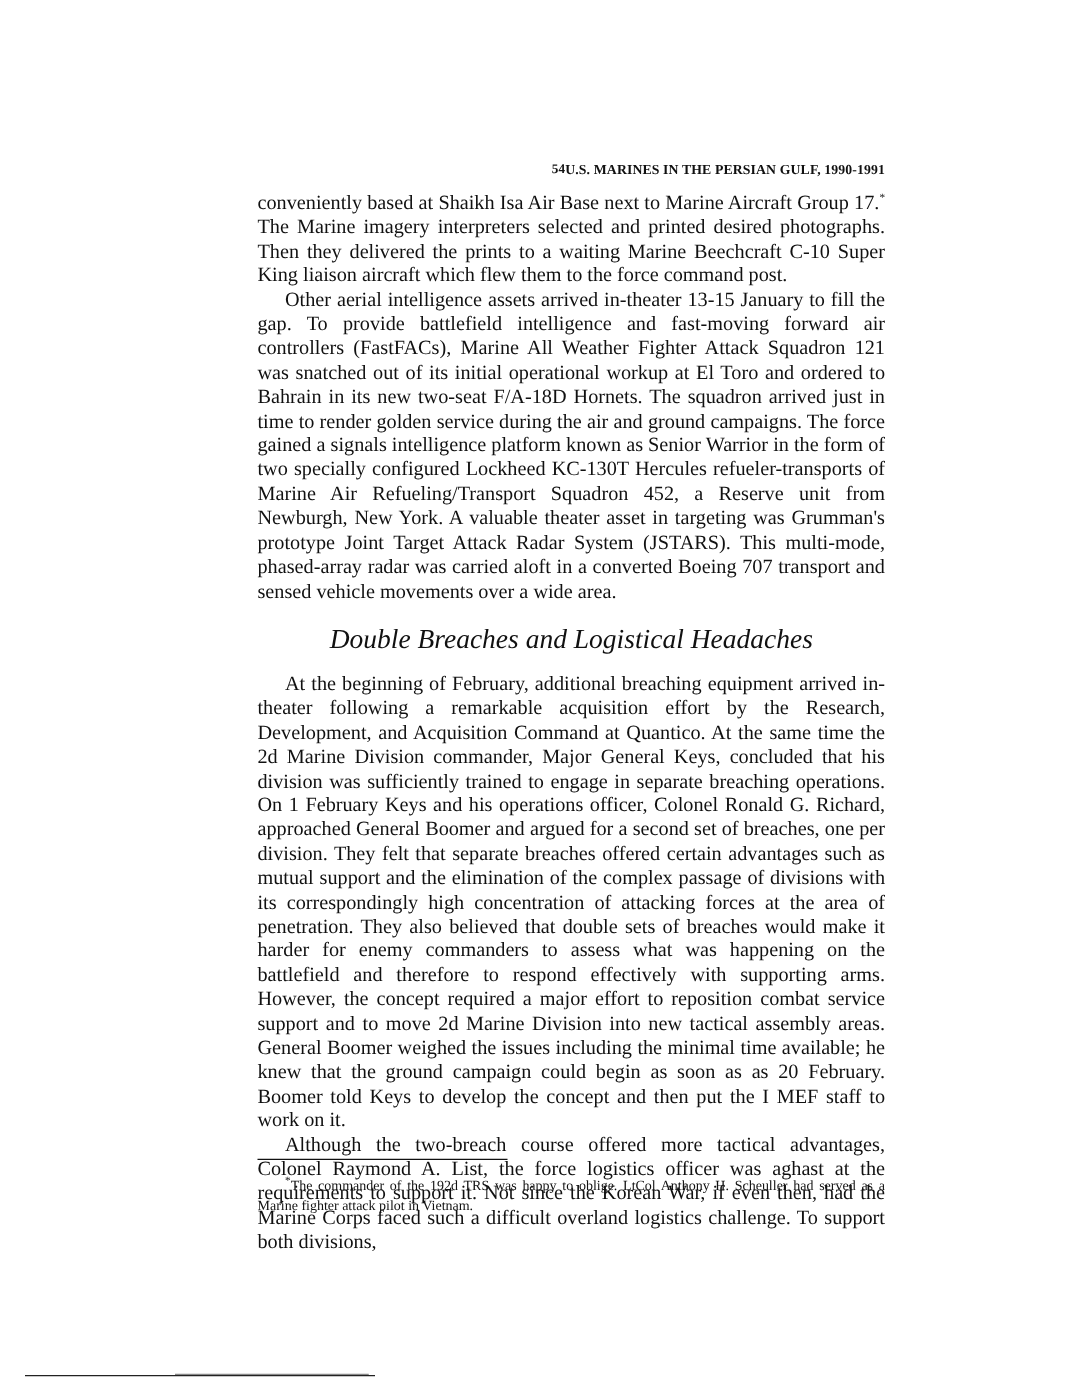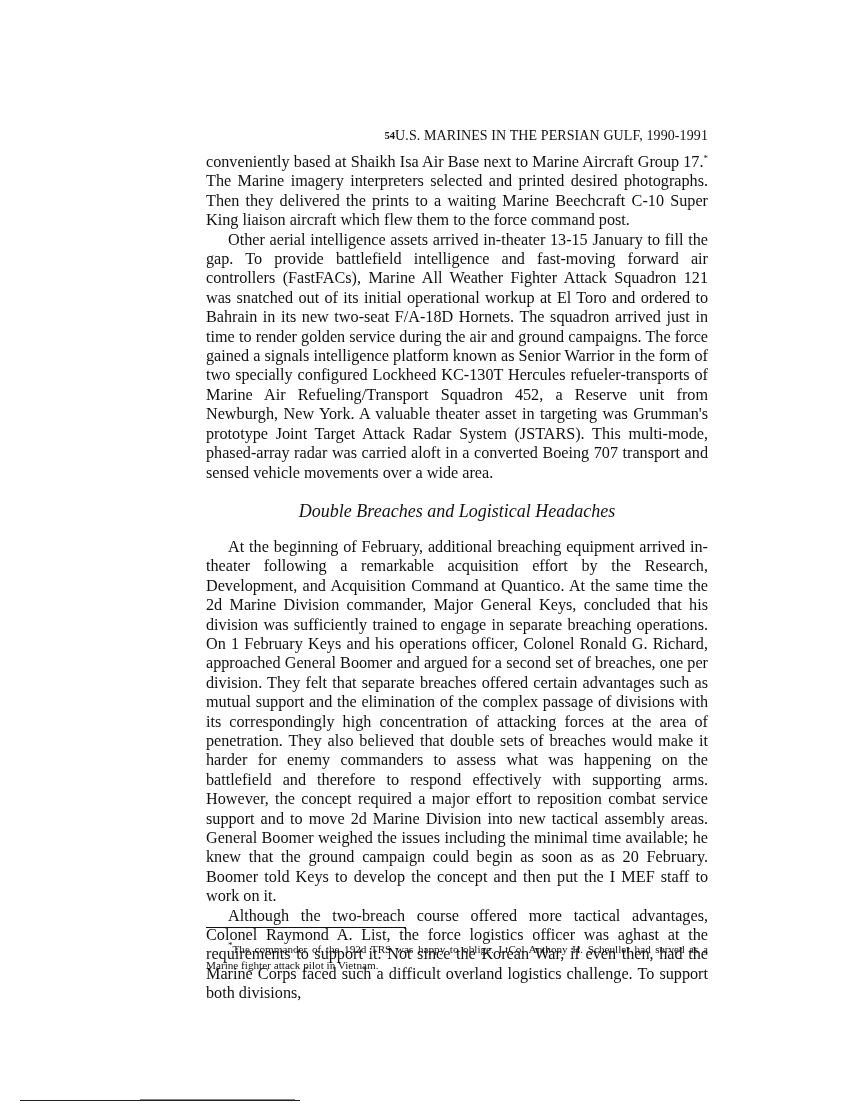--- a/index.html
+++ b/index.html
@@ -1,23 +1,23 @@
 <!DOCTYPE html>
 <html><head>
   <meta charset="utf-8">
   <style>
     html, body { margin: 0; padding: 0; background: #ffffff; }
     body { width: 864px; height: 1106px; position: relative; overflow: hidden; font-family: "Liberation Serif", "DejaVu Serif", serif; color: #111; }
     .page { position: absolute; left: 206px; top: 126px; width: 502px; }
     .running-head { display: flex; justify-content: flex-end; font-size: 10.5px; font-weight: bold; height: 20px; line-height: 20px; letter-spacing: 0.1px; }
-    .running-head .title { font-weight: normal; font-size: 14px; }
+    .running-head .title { font-weight: bold; font-size: 11px; }
     .body-text { margin-top: 7px; font-size: 16.2px; line-height: 19.4px; text-align: justify; }
     .body-text p { margin: 0; text-indent: 22px; }
     .body-text p.cont { text-indent: 0; }
-    .section-heading { font-style: italic; text-align: center; font-size: 18px; margin: 18px 0 17px 0; line-height: 20px; }
+    .section-heading { font-style: italic; text-align: center; font-size: 22px; margin: 18px 0 17px 0; line-height: 20px; }
     .sup { font-size: 9px; vertical-align: super; line-height: 0; }
     .fn-rule { position: absolute; left: 206px; top: 927px; width: 200px; border-top: 1px solid #111; }
     .footnote { position: absolute; left: 206px; top: 941px; width: 502px; font-size: 11.2px; line-height: 16px; text-align: justify; }
     .footnote p { margin: 0; text-indent: 22px; }
     .scan-artifact { position: absolute; left: 20px; top: 1100px; width: 280px; border-top: 1px solid #222; }
     .scan-artifact2 { position: absolute; left: 140px; top: 1099px; width: 155px; border-top: 1px solid #888; }
   </style>
 </head>
 <body>
 

